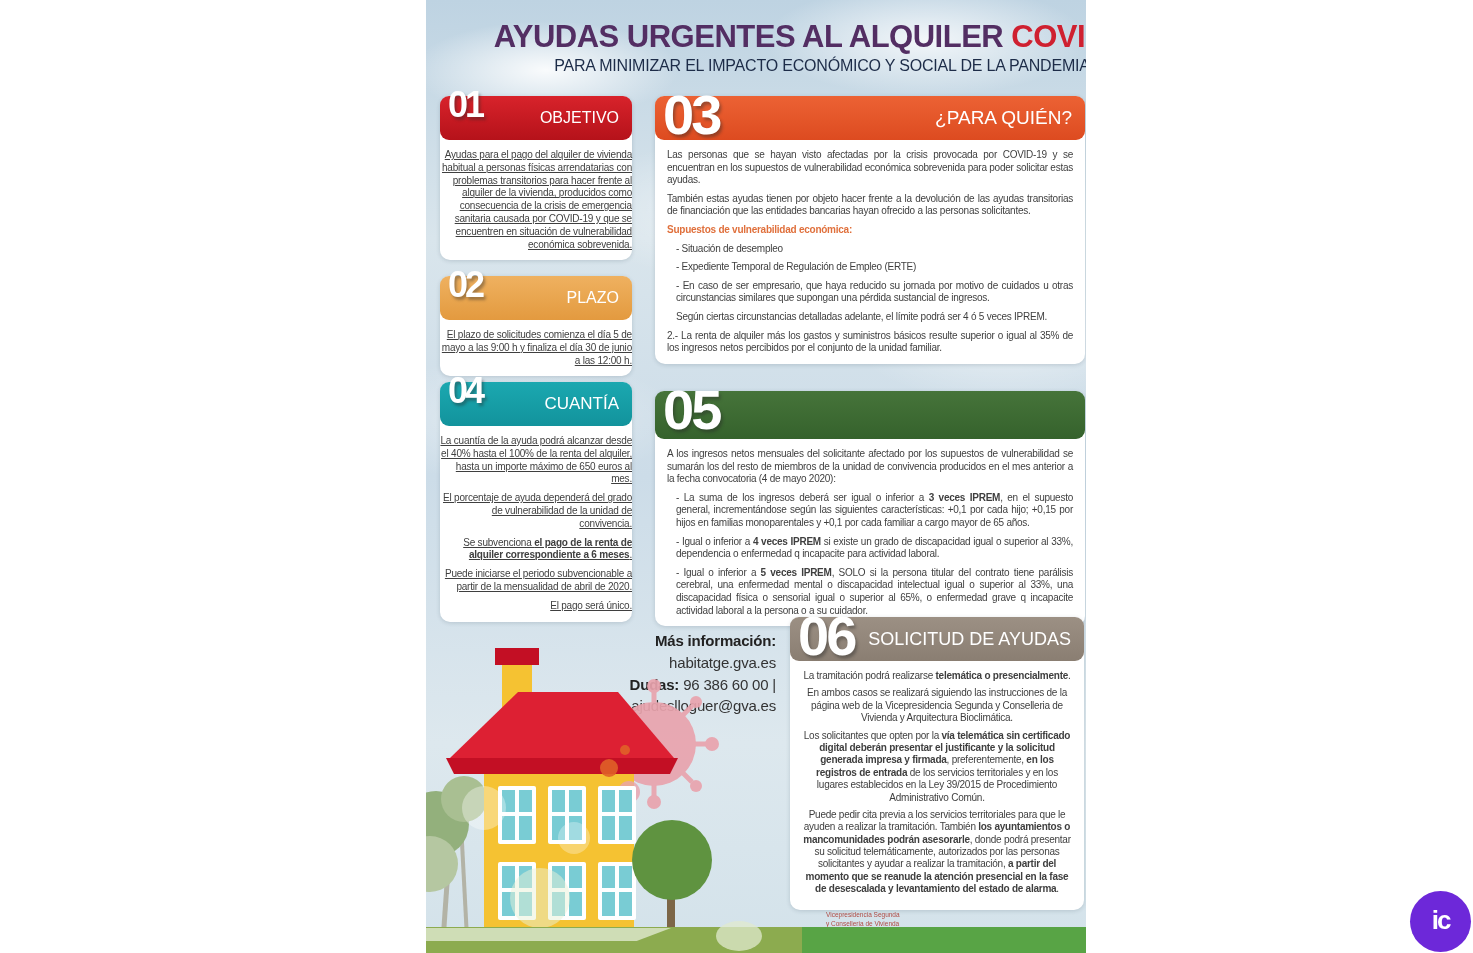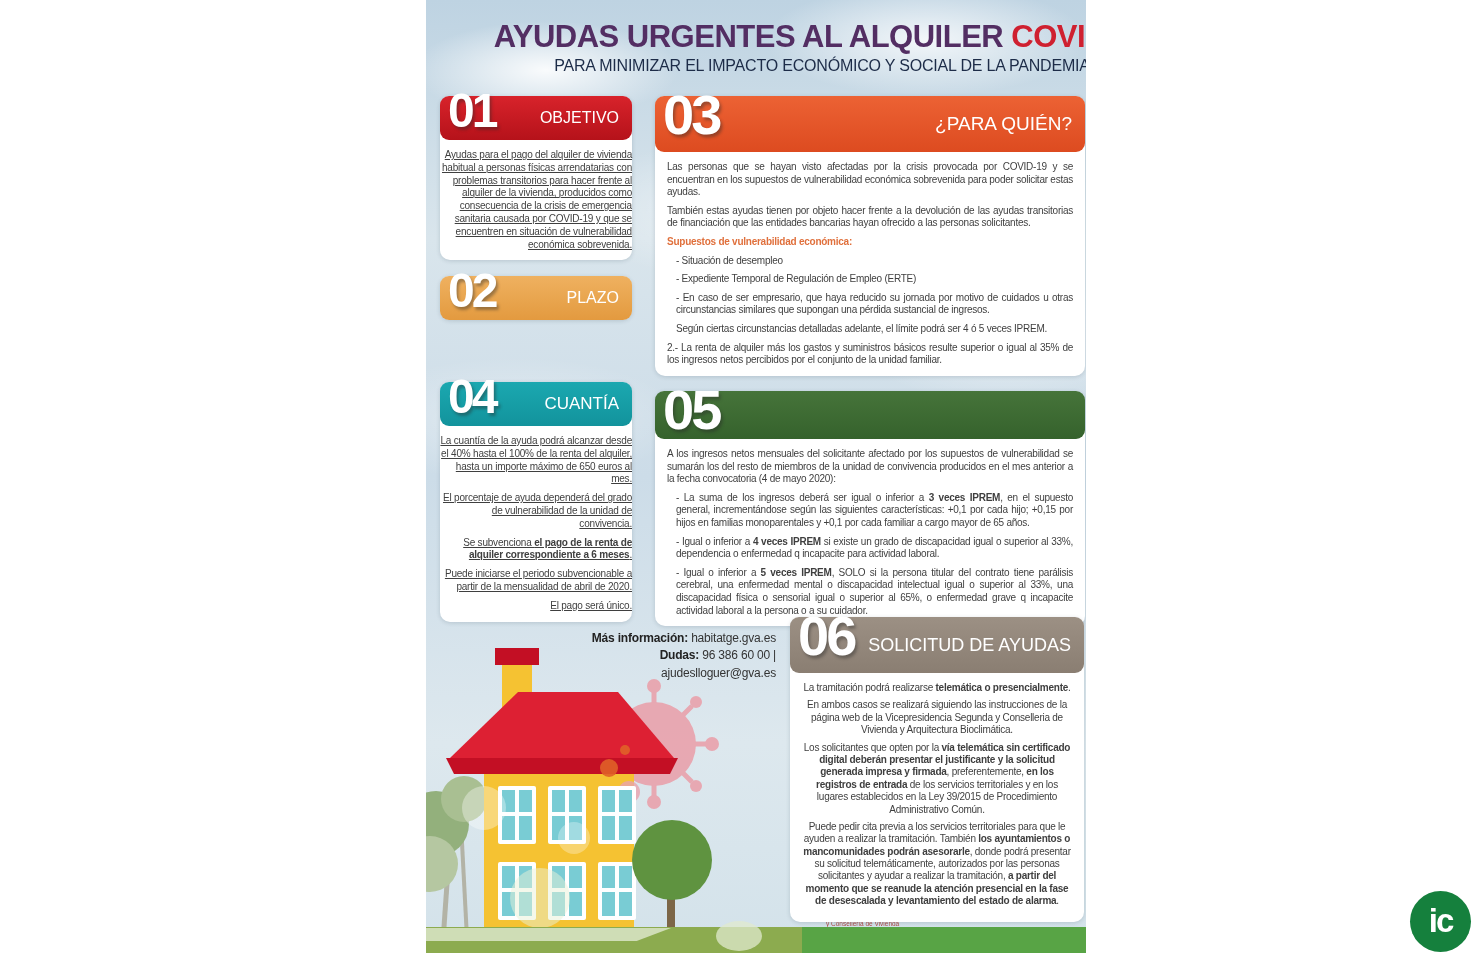--- a/index.html
+++ b/index.html
@@ -28,41 +28,41 @@
   .card-body p{margin:0 0 6px 0;}
   .card-body p:last-child{margin-bottom:0;}
   .just{text-align:justify;}
   .center-p{text-align:center;}
   .bullet{margin-left:9px !important;}
   .note{margin-left:9px !important;}
   .subhead{color:#e0703c;font-weight:700;}
   
   .card-s{width:192px;left:14px;}
   .card-s .card-header{height:44px;font-size:16px;}
-  .card-s .num{font-size:48px;}
+  .card-s .num{font-size:36px;}
   .card-s .card-body{padding:9px 0;font-size:10px;line-height:1.28;letter-spacing:-.2px;text-align:right;text-decoration:underline;}
   #card-01{top:96px;} #card-01 .card-header{background:linear-gradient(180deg,#d8232b,#b5121a);}
   #card-02{top:276px;} #card-02 .card-header{background:linear-gradient(180deg,#efb160,#e39a3f);}
   #card-04{top:382px;} #card-04 .card-header{background:linear-gradient(180deg,#1ba8b0,#12939c);font-size:17px;}
   
-  .card-l .card-header{height:56px;font-size:19px;}
+  .card-l .card-header{height:44px;font-size:19px;}
   .card-l .num{font-size:56px;}
   .card-l .card-body{padding:9px 12px;font-size:10px;line-height:1.26;letter-spacing:-.25px;}
   #card-03{left:229px;top:96px;width:430px;}
   #card-03 .card-header{background:linear-gradient(180deg,#ec6234,#dd4b20);}
   #card-05{left:229px;top:391px;width:430px;z-index:1;}
   #card-05 .card-header{background:linear-gradient(180deg,#46743a,#35622c);height:48px;font-size:16px;
         text-align:right;line-height:1.15;justify-content:flex-end;}
   #card-06{left:364px;top:617px;width:294px;z-index:2;}
   #card-06 .card-header{background:linear-gradient(180deg,#9c9084,#8a7e72);font-size:18px;}
   #card-06 .card-body{font-size:10px;line-height:1.24;}
   #card-06 .card-body p{margin-bottom:5px;}
   
   .info-block{position:absolute;left:130px;top:630px;width:220px;text-align:right;
-              font-size:12px;color:#333;line-height:1.45;letter-spacing:-.2px;}
+              font-size:15px;color:#333;line-height:1.45;letter-spacing:-.2px;}
   .info-block b{color:#222;}
   
   .house-svg{position:absolute;left:-4px;top:646px;}
   
   .gva-logo{position:absolute;left:372px;top:868px;width:158px;color:#58595b;}
   .gva-top{display:flex;align-items:center;gap:5px;}
   .gva-name{font-size:11.5px;font-weight:700;letter-spacing:.5px;line-height:1.15;color:#5a5b5e;}
   .gva-divider{width:1px;height:26px;background:#c0392b;}
   .gva-tots{font-size:7px;font-weight:800;color:#c0392b;line-height:1.1;}
   .gva-tots .veu{font-family:"DejaVu Serif",serif;font-style:italic;font-size:9px;font-weight:700;}
@@ -76,22 +76,22 @@
   
   .grass{position:absolute;left:0;bottom:0;width:660px;height:26px;z-index:5;}
   .grass-left{position:absolute;left:0;top:0;width:376px;height:26px;background:#8cab4f;}
   .grass-right{position:absolute;left:376px;top:0;width:284px;height:26px;background:#58a445;}
   .grass-light{position:absolute;left:0;top:1px;width:245px;height:13px;background:rgba(219,229,200,.85);
                clip-path:polygon(0 0,100% 0,86% 100%,0 100%);}
   .grass-bush{position:absolute;left:290px;top:-6px;width:46px;height:30px;border-radius:50%;
               background:rgba(224,233,205,.75);}
   
   .ic-badge{position:absolute;left:1410px;top:891px;width:61px;height:61px;border-radius:50%;
-            background:#15803d;color:#fff;display:flex;align-items:center;justify-content:center;
-            font-size:33px;font-weight:800;letter-spacing:-2px;padding-bottom:2px;box-sizing:border-box;}
+            background:#6d28d9;color:#fff;display:flex;align-items:center;justify-content:center;
+            font-size:26px;font-weight:800;letter-spacing:-2px;padding-bottom:2px;box-sizing:border-box;}
 </style>
 </head>
 <body>
 
 <div class="canvas">
   <div class="poster">
 
     <div class="title-wrap">
       <div class="title">
         <span>AYUDAS URGENTES AL ALQUILER</span>
@@ -107,20 +107,23 @@
       </div>
       <div class="card-body">
         <p>Ayudas para el pago del alquiler de vivienda habitual a personas físicas arrendatarias con problemas transitorios para hacer frente al alquiler de la vivienda, producidos como consecuencia de la crisis de emergencia sanitaria causada por COVID-19 y que se encuentren en situación de vulnerabilidad económica sobrevenida.</p>
       </div>
     </section>
 
     <section class="card card-s" id="card-02">
       <div class="card-header">
         <span class="num">02</span>
         <span>PLAZO</span>
+      </div>
+      <div class="card-body">
+        <p>El plazo de solicitudes comienza el día 5 de mayo a las 9:00 h y finaliza el día 30 de junio a las 12:00 h.</p>
       </div>
     </section>
 
     <section class="card card-s" id="card-04">
       <div class="card-header">
         <span class="num">04</span>
         <span>CUANTÍA</span>
       </div>
       <div class="card-body">
         <p>La cuantía de la ayuda podrá alcanzar desde el 40% hasta el 100% de la renta del alquiler, hasta un importe máximo de 650 euros al mes.</p>

